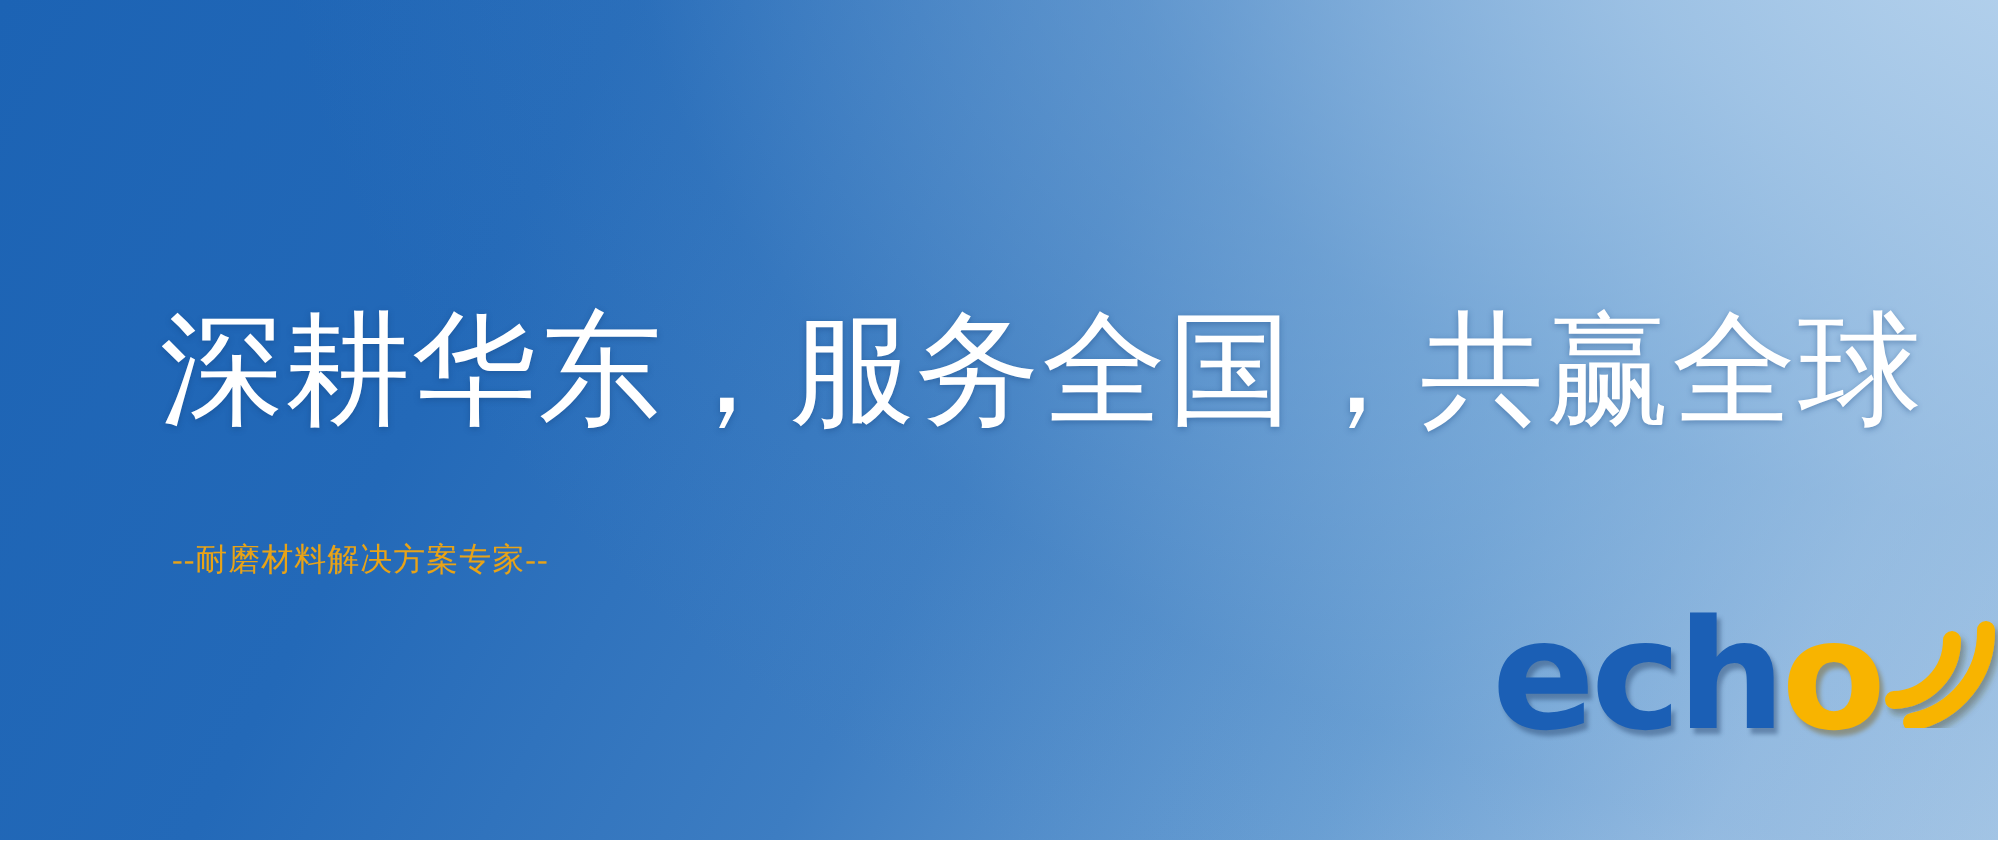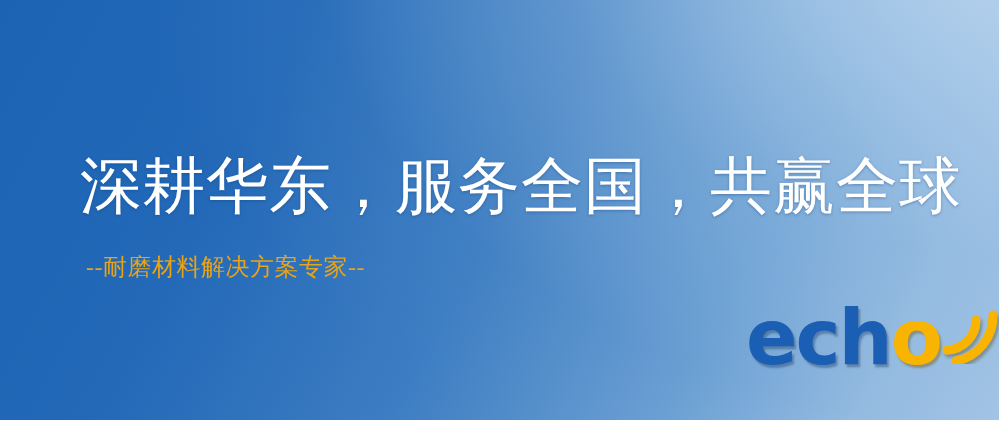--- a/index.html
+++ b/index.html
@@ -35,23 +35,23 @@
     letter-spacing: 1px;
     color: #ffffff;
     white-space: nowrap;
     text-shadow: 0 1px 3px rgba(18,62,120,0.40);
   }
 
   
   #subheadline {
     position: absolute;
     left: 86px;
-    top: 252px;
+    top: 266px;
     font-family: "Liberation Serif", "DejaVu Serif", serif;
-    font-size: 24px;
+    font-size: 16px;
     line-height: 30px;
     letter-spacing: 0.5px;
     color: #e8a317;
     white-space: nowrap;
   }
 
   
   #logo {
     position: absolute;
     left: 746px;

